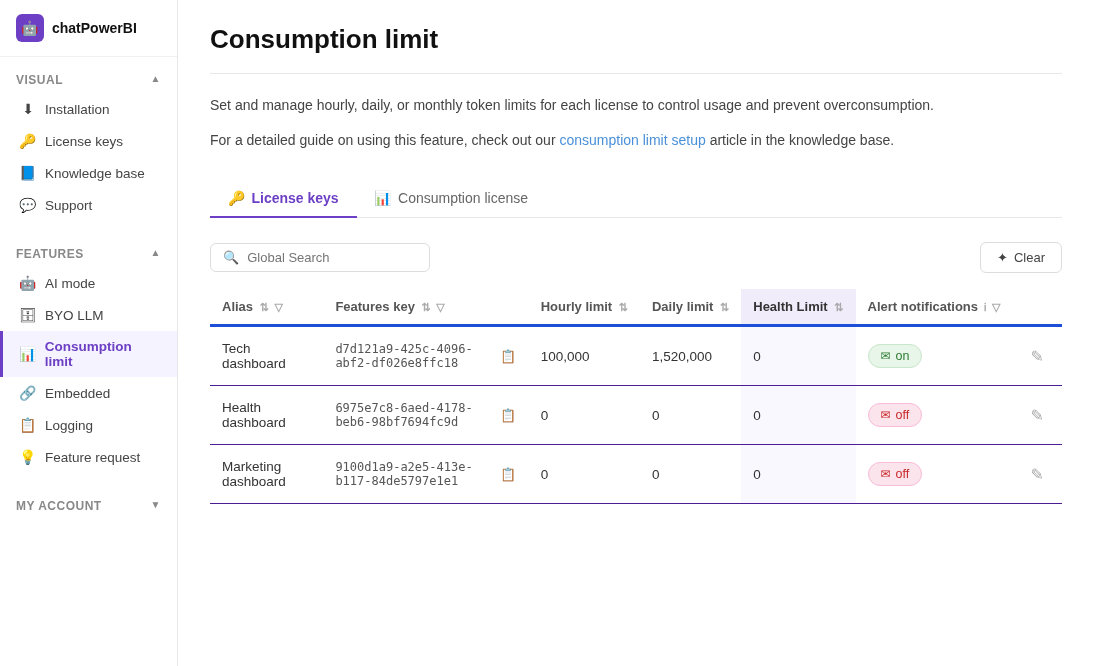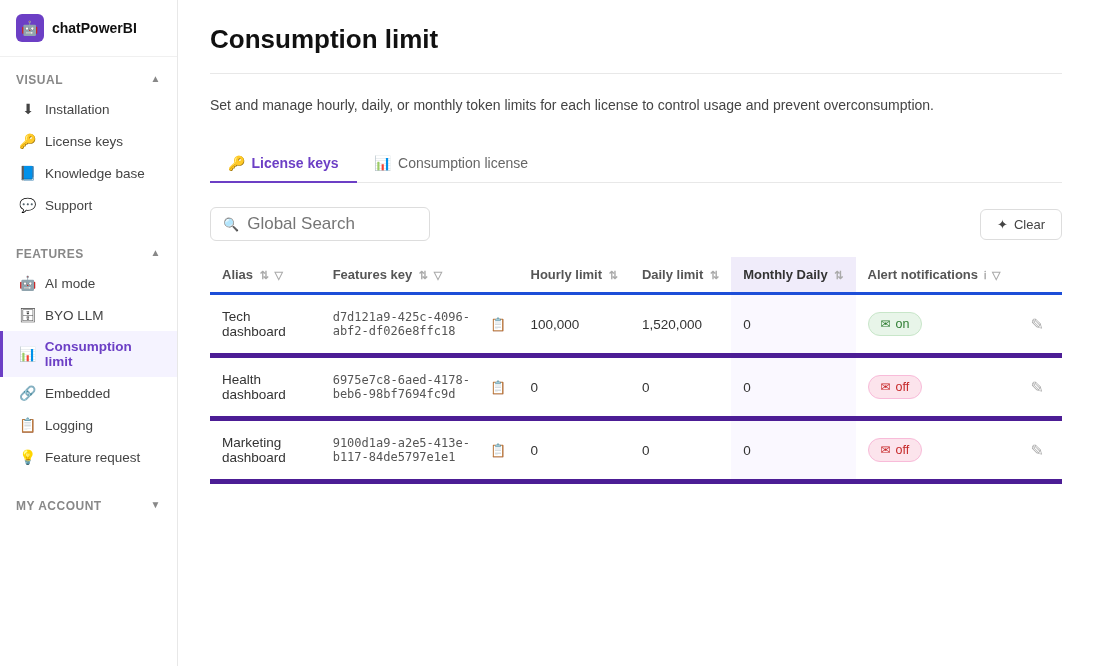--- a/index.html
+++ b/index.html
@@ -138,21 +138,21 @@
       border: 1px solid #ddd;
       border-radius: 6px;
       padding: 6px 12px;
       gap: 8px;
       width: 220px;
       background: #fff;
     }
     .search-box input {
       border: none;
       outline: none;
-      font-size: 17px;
+      font-size: 13px;
       color: #444;
       width: 100%;
       background: transparent;
     }
     .search-icon { color: #aaa; font-size: 13px; }
 
     .clear-btn {
       display: flex;
       align-items: center;
       gap: 6px;
@@ -183,21 +183,21 @@
     }
     .data-table th.monthly-col {
       background: #f0ecfa;
       color: #333;
     }
     .data-table th .sort-icon { color: #aaa; font-size: 11px; margin-left: 3px; }
     .data-table th .filter-icon { color: #aaa; font-size: 11px; margin-left: 2px; cursor: pointer; }
     .data-table th .info-icon { color: #aaa; font-size: 11px; margin-left: 2px; }
     .data-table td {
       padding: 14px 12px;
-      border-bottom: 5px solid #4c1d95;
+      border-bottom: 1px solid #4c1d95;
       vertical-align: middle;
       color: #333;
     }
     .data-table td.monthly-col { background: #faf8ff; }
 
     .alias-cell { font-size: 13.5px; color: #333; }
     .license-key-cell {
       font-family: monospace;
       font-size: 12px;
       color: #555;
@@ -314,20 +314,23 @@
       <span class="chevron">▼</span>
     </div>
   </div>
 </div>
 
 <div id="main">
   <h1 class="page-title">Consumption limit</h1>
   <div class="page-divider"></div>
 
   <p class="page-description">Set and manage hourly, daily, or monthly token limits for each license to control usage and prevent overconsumption.</p>
+  <p class="page-description">
+    <span>For a detailed guide on using this feature, check out our </span><a href="#">consumption limit setup</a><span> article in the knowledge base.</span>
+  </p>
 
   <div class="tabs">
     <div class="tab active">
       <span class="tab-icon">🔑</span>
       <span>License keys</span>
     </div>
     <div class="tab">
       <span class="tab-icon">📊</span>
       <span>Consumption license</span>
     </div>
@@ -359,21 +362,21 @@
         </th>
         <th>
           <span>Hourly limit</span>
           <span class="sort-icon">⇅</span>
         </th>
         <th>
           <span>Daily limit</span>
           <span class="sort-icon">⇅</span>
         </th>
         <th class="monthly-col">
-          <span>Monthly Daily</span>
+          <span>Health Limit</span>
           <span class="sort-icon">⇅</span>
         </th>
         <th>
           <span>Alert notifications</span>
           <span class="info-icon">ℹ</span>
           <span class="filter-icon">▽</span>
         </th>
         <th></th>
       </tr>
     </thead>

